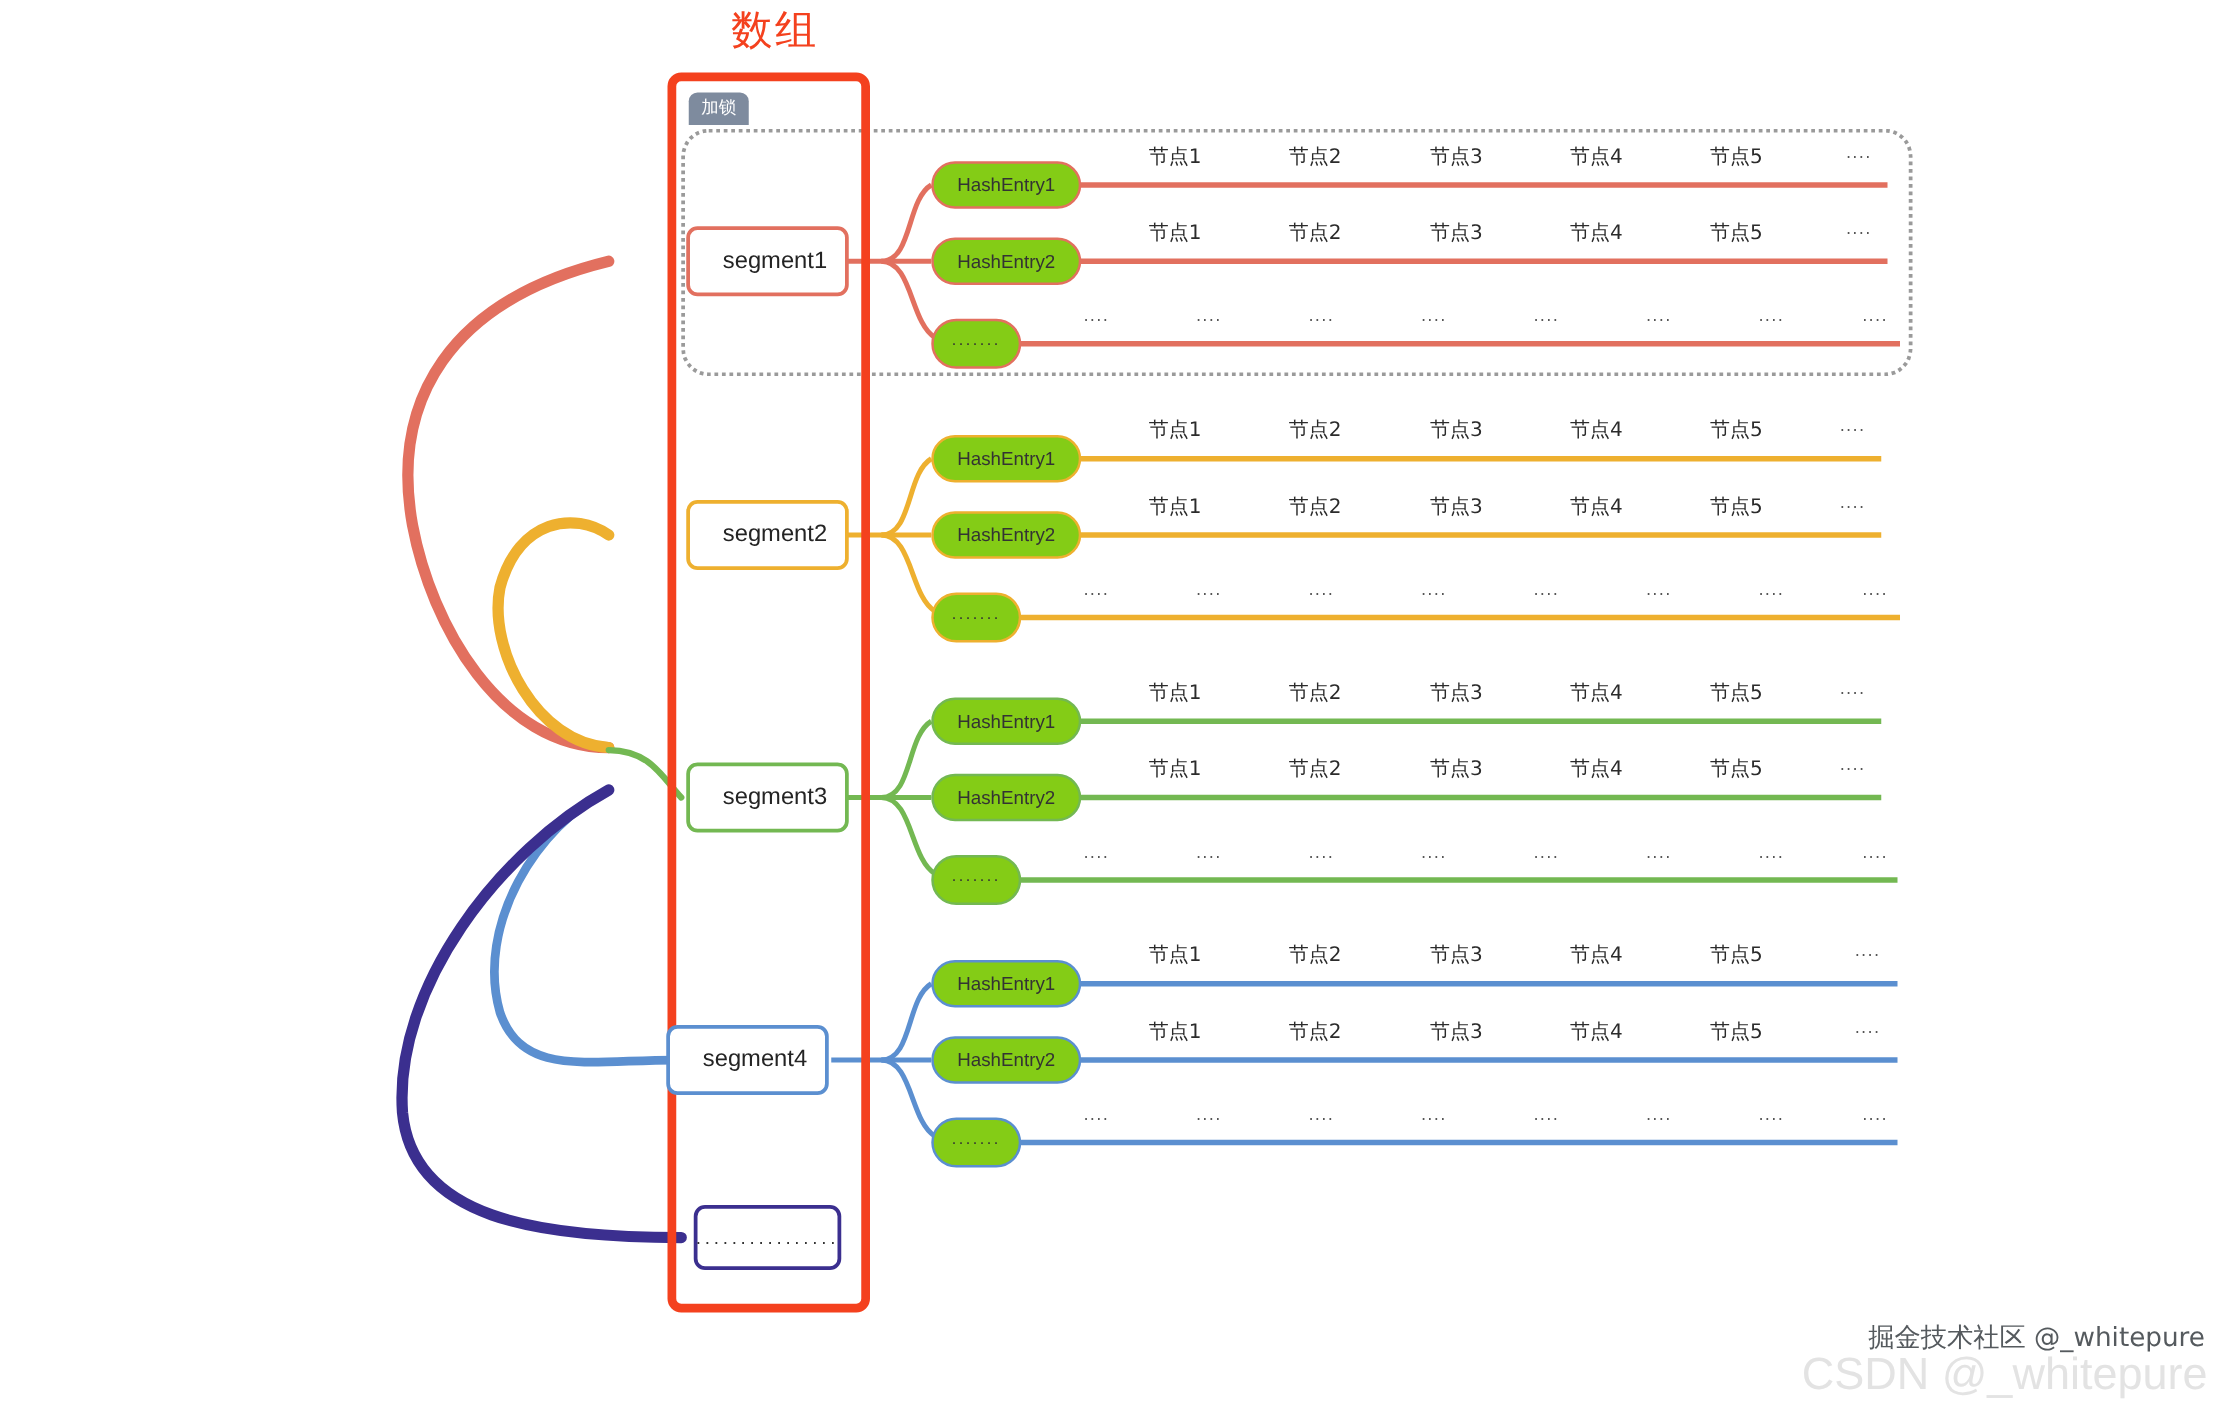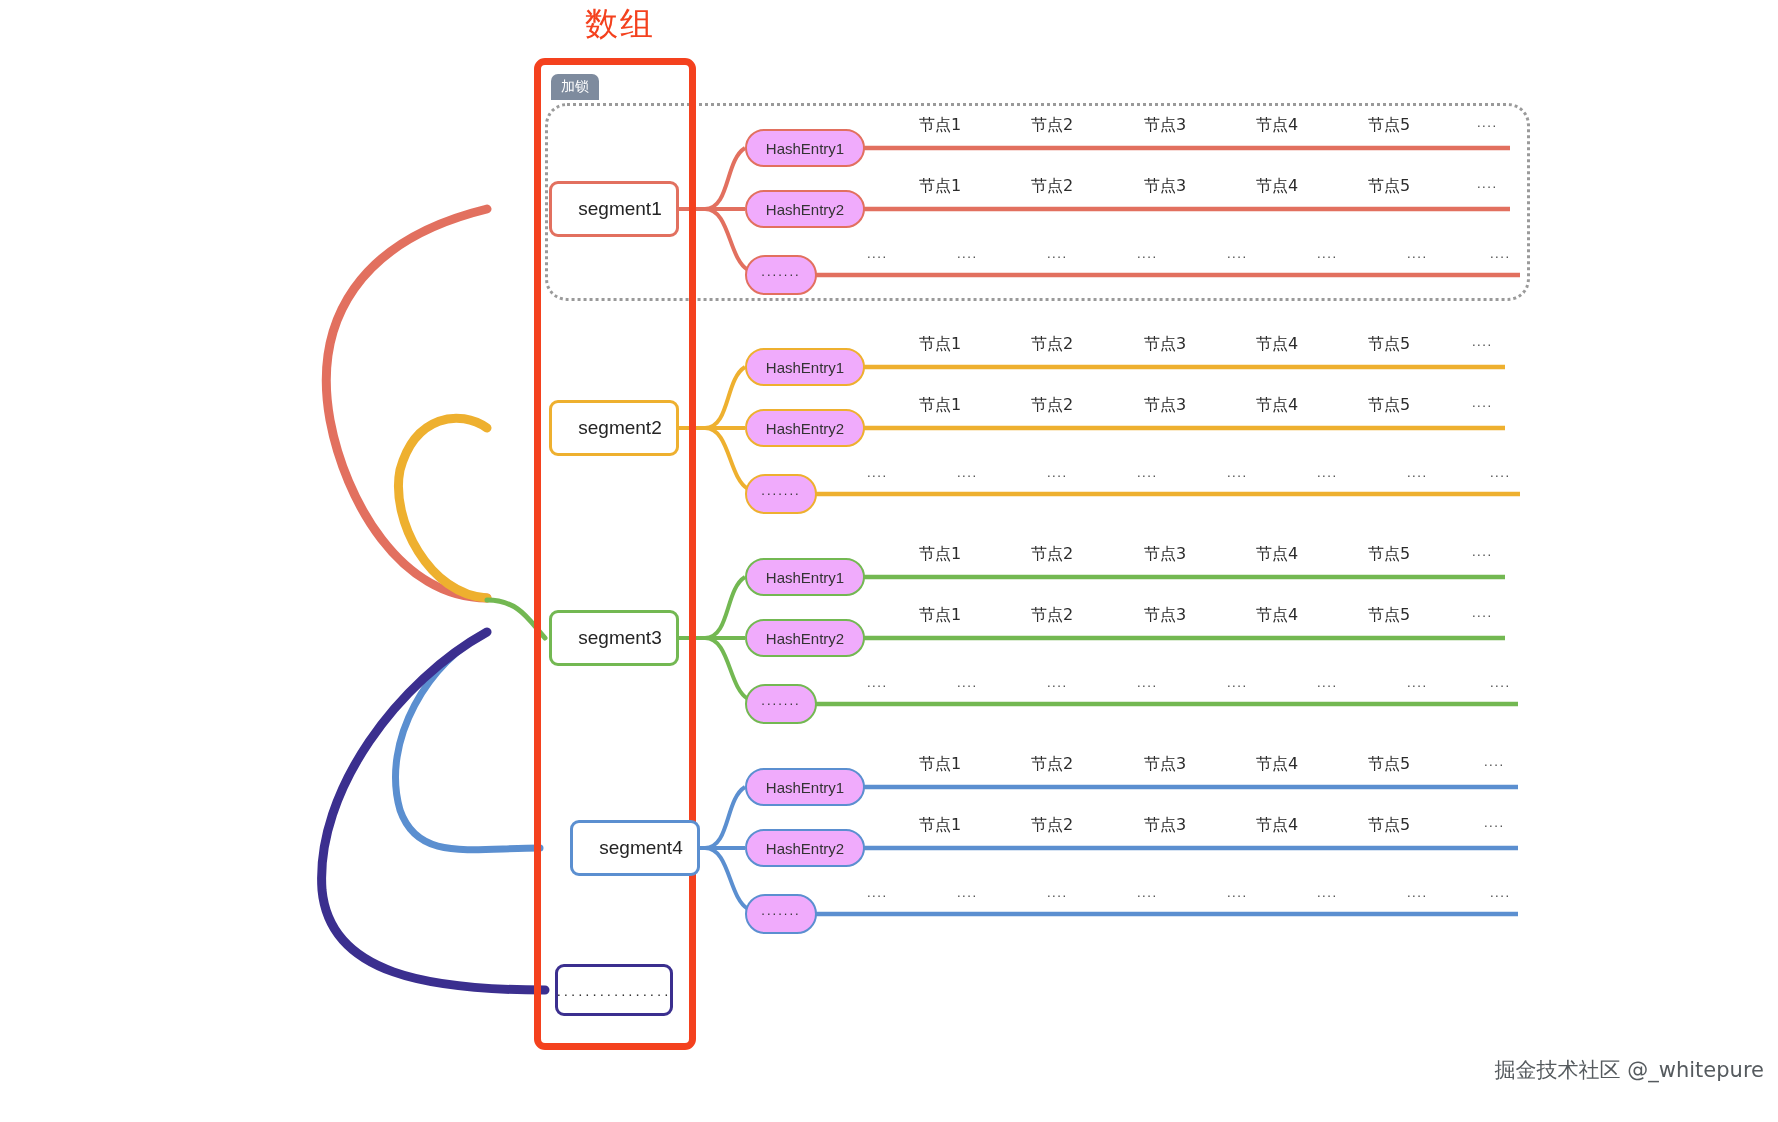--- a/index.html
+++ b/index.html
@@ -130,21 +130,21 @@
     color: #333;
   }
 
   
   .entry {
     position: absolute;
     width: 120px;
     height: 38px;
     border: 2.6px solid #999;
     border-radius: 19px;
-    background: #f0abfc;
+    background: #84cc16;
     box-sizing: border-box;
     display: flex;
     align-items: center;
     justify-content: center;
     font-size: 15px;
     color: #333333;
   }
   .entry.small {
     width: 72px;
     height: 40px;
@@ -370,21 +370,21 @@
     <span class="node-label dots" style="left:877px;">....</span>
     <span class="node-label dots" style="left:967px;">....</span>
     <span class="node-label dots" style="left:1057px;">....</span>
     <span class="node-label dots" style="left:1147px;">....</span>
     <span class="node-label dots" style="left:1237px;">....</span>
     <span class="node-label dots" style="left:1327px;">....</span>
     <span class="node-label dots" style="left:1417px;">....</span>
     <span class="node-label tail" style="left:1500px;">....</span>
   </div>
 
-  <div class="segment" style="left:570px; top:820px; border-color:#5b8fd0;">
+  <div class="segment" style="left:533px; top:820px; border-color:#5b8fd0;">
     <span>segment4</span>
   </div>
   <div class="entry" style="left:745px; top:768px; border-color:#5b8fd0;">
     <span>HashEntry1</span>
   </div>
   <div class="entry" style="left:745px; top:829px; border-color:#5b8fd0;">
     <span>HashEntry2</span>
   </div>
   <div class="entry small" style="left:745px; top:894px; border-color:#5b8fd0;">
     <span>.......</span>
@@ -414,14 +414,15 @@
     <span class="node-label dots" style="left:1327px;">....</span>
     <span class="node-label dots" style="left:1417px;">....</span>
     <span class="node-label tail" style="left:1500px;">....</span>
   </div>
 
   <div class="seg-dots" style="left:555px; top:964px;">
     <span>................</span>
   </div>
 
   <div class="wm-juejin">掘金技术社区 @_whitepure</div>
+  <div class="wm-csdn">CSDN @_whitepure</div>
 
 </div>
 
 </body></html>

